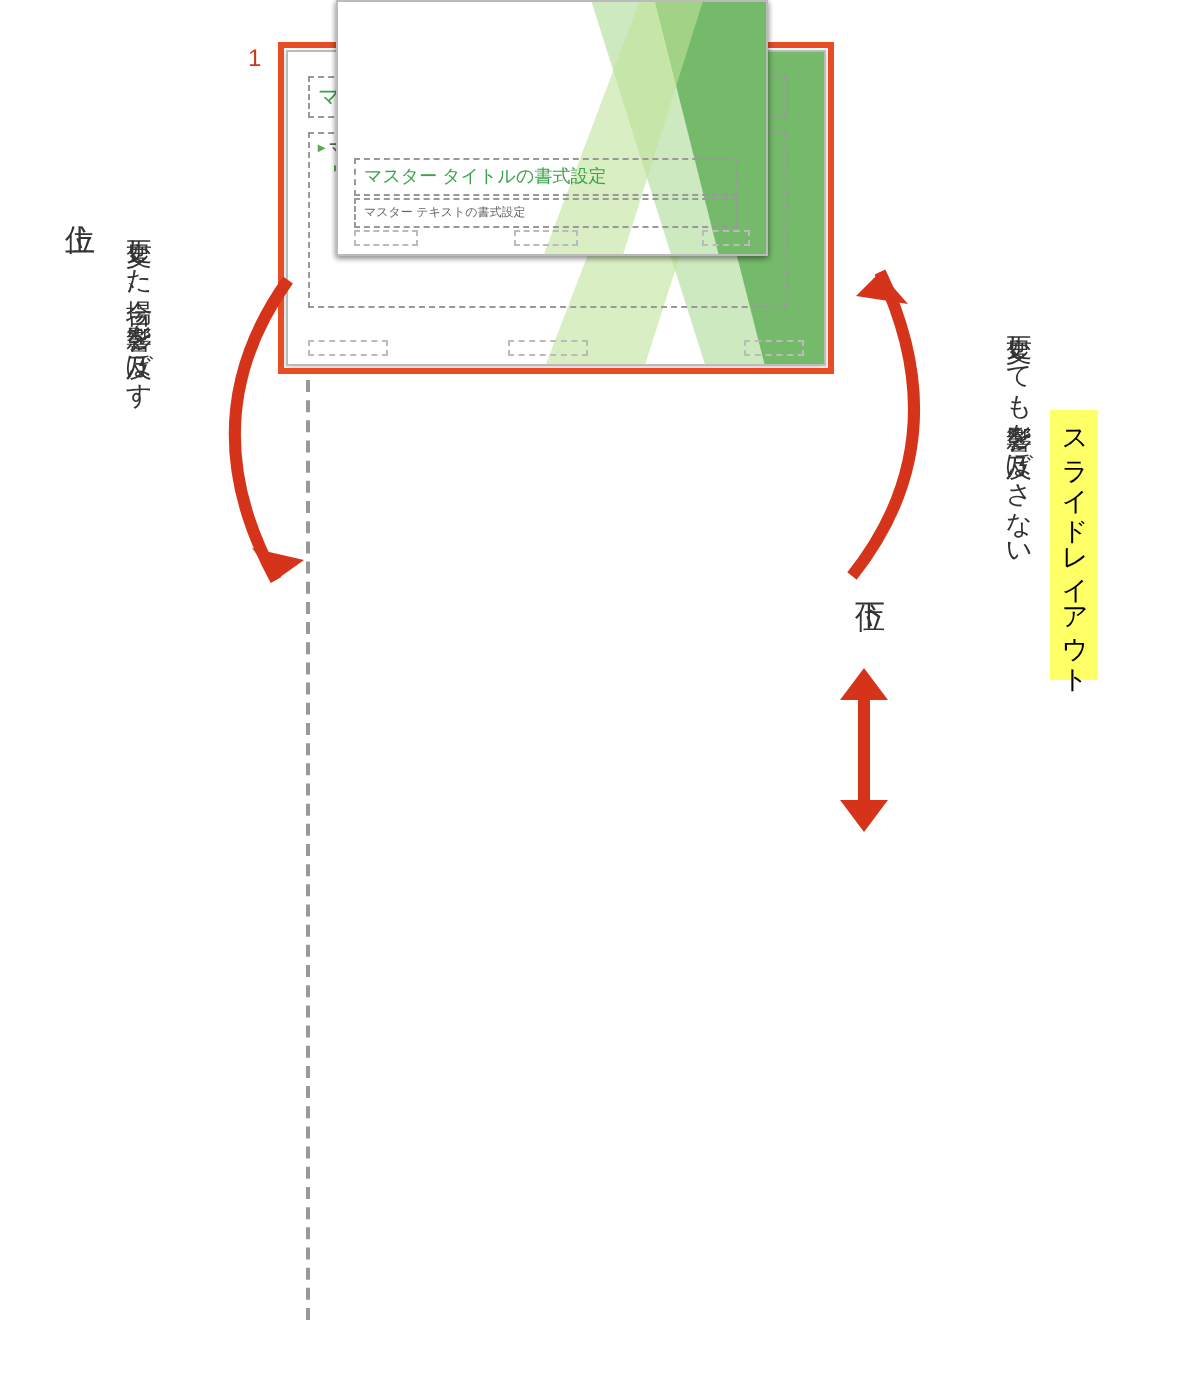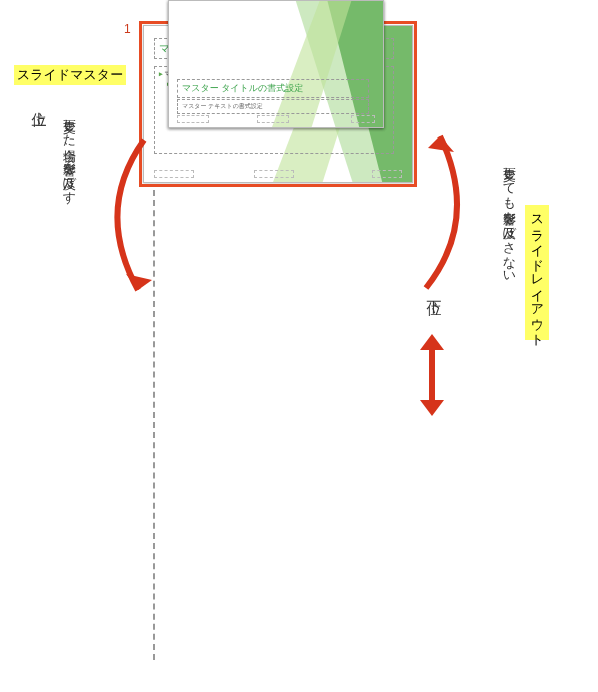--- a/index.html
+++ b/index.html
@@ -56,21 +56,20 @@
   .arrow { position: absolute; }
 </style>
 </head>
 <body>
 
 <div class="stage">
 
   <div class="dash-line"></div>
   <span class="slide-num">1</span>
 
-  <span class="ylabel left">スライドマスター</span>
   <span class="ylabel right">スライドレイアウト</span>
 
   <span class="vcap jo">上位</span>
   <span class="vcap ka">下位</span>
   <span class="vcap left">変更した場合、影響を及ぼす</span>
   <span class="vcap right">変更しても影響を及ぼさない</span>
 
   <div class="thumb master">
     <div class="gfx">
       <svg viewBox="0 0 270 158" preserveAspectRatio="none">

